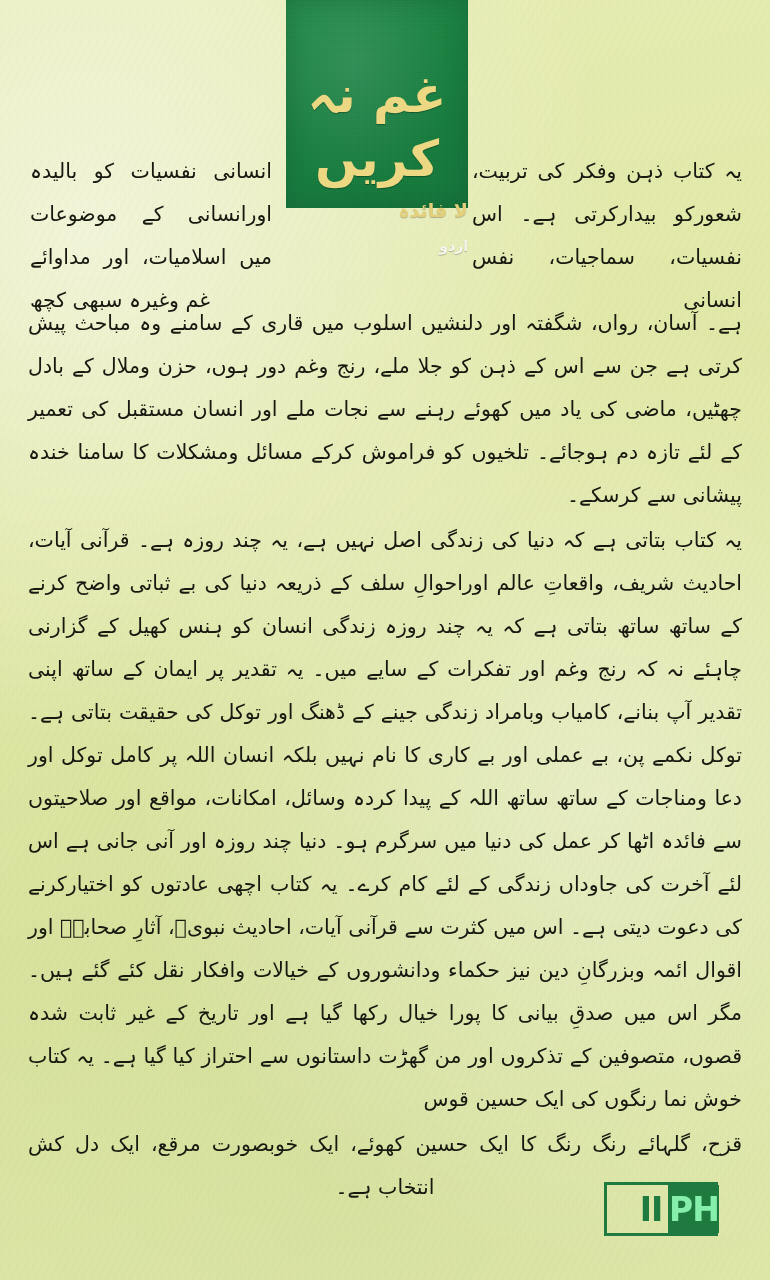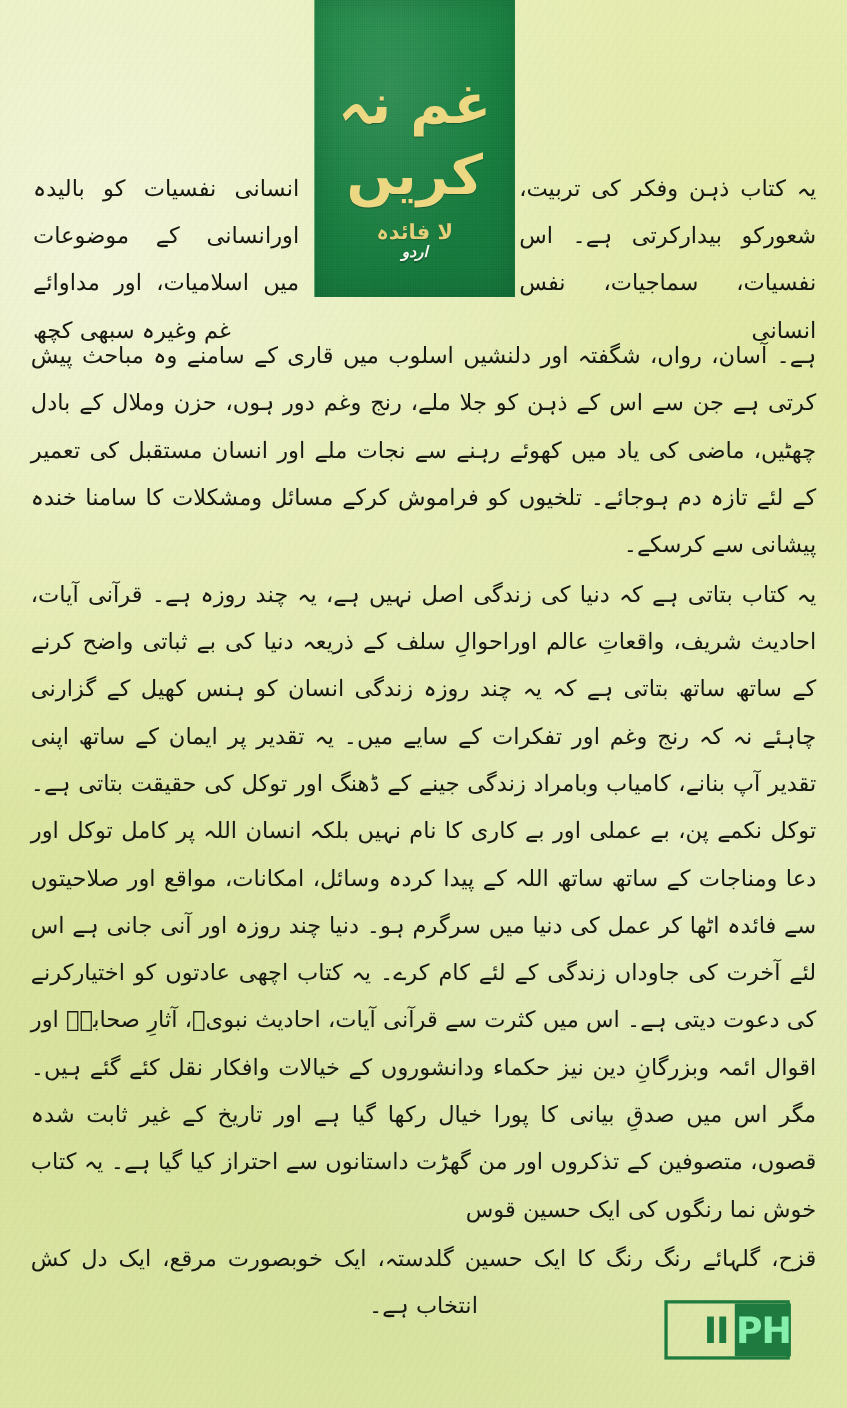--- a/index.html
+++ b/index.html
@@ -37,29 +37,28 @@
       repeating-linear-gradient(118deg, rgba(120,130,70,0.055) 0px, rgba(120,130,70,0.055) 2px, rgba(255,255,255,0) 2px, rgba(255,255,255,0) 7px);
     mix-blend-mode: multiply;
   }
 
   
   .cover-thumb {
     position: absolute;
     left: 286px;
     top: 0px;
     width: 182px;
-    height: 270px;
+    height: 208px;
     background-color: #1a8040;
     background-image:
       radial-gradient(ellipse at 38% 30%, rgba(255,255,255,0.10) 0%, rgba(255,255,255,0) 62%),
       linear-gradient(155deg, #1f8a47 0%, #188040 48%, #14763a 100%);
     box-shadow: inset 0 0 26px rgba(0,0,0,0.16);
     display: flex;
     flex-direction: column;
-    align-items: center;
     justify-content: flex-start;
     z-index: 3;
   }
   .cover-thumb::after {
     content: "";
     position: absolute;
     inset: 0;
     opacity: 0.40;
     pointer-events: none;
     background-image:
@@ -91,28 +90,27 @@
     color: #e4d07b;
     font-size: 19px;
     font-weight: 700;
     letter-spacing: 2px;
     direction: rtl;
     text-shadow: 0 1px 1px rgba(0,0,0,0.25);
   }
   .cover-sub-lang {
     position: relative;
     z-index: 2;
-    margin-top: 0;
+    margin-top: 17px;
     color: #f6f6ee;
     font-size: 14px;
     font-weight: 700;
     letter-spacing: 1px;
     direction: rtl;
     text-shadow: 0 1px 1px rgba(0,0,0,0.25);
-    font-style: italic;
   }
 
   
   .blurb {
     position: absolute;
     left: 28px;
     top: 150px;
     width: 714px;
     direction: rtl;
     text-align: justify;
@@ -207,21 +205,21 @@
   </div>
 
   <div class="top-band">
     <div class="top-col top-col-left">انسانی نفسیات کو بالیدہ اورانسانی کے موضوعات میں اسلامیات، اور مداوائے غم وغیرہ سبھی کچھ</div>
     <div class="top-col top-col-right">یہ کتاب ذہن وفکر کی تربیت، شعورکو بیدارکرتی ہے۔ اس نفسیات، سماجیات، نفس انسانی</div>
   </div>
 
   <div class="blurb" style="top:302px;">
     <p>ہے۔ آسان، رواں، شگفتہ اور دلنشیں اسلوب میں قاری کے سامنے وہ مباحث پیش کرتی ہے جن سے اس کے ذہن کو جلا ملے، رنج وغم دور ہوں، حزن وملال کے بادل چھٹیں، ماضی کی یاد میں کھوئے رہنے سے نجات ملے اور انسان مستقبل کی تعمیر کے لئے تازہ دم ہوجائے۔ تلخیوں کو فراموش کرکے مسائل ومشکلات کا سامنا خندہ پیشانی سے کرسکے۔</p>
     <p>یہ کتاب بتاتی ہے کہ دنیا کی زندگی اصل نہیں ہے، یہ چند روزہ ہے۔ قرآنی آیات، احادیث شریف، واقعاتِ عالم اوراحوالِ سلف کے ذریعہ دنیا کی بے ثباتی واضح کرنے کے ساتھ ساتھ بتاتی ہے کہ یہ چند روزہ زندگی انسان کو ہنس کھیل کے گزارنی چاہئے نہ کہ رنج وغم اور تفکرات کے سایے میں۔ یہ تقدیر پر ایمان کے ساتھ اپنی تقدیر آپ بنانے، کامیاب وبامراد زندگی جینے کے ڈھنگ اور توکل کی حقیقت بتاتی ہے۔ توکل نکمے پن، بے عملی اور بے کاری کا نام نہیں بلکہ انسان اللہ پر کامل توکل اور دعا ومناجات کے ساتھ ساتھ اللہ کے پیدا کردہ وسائل، امکانات، مواقع اور صلاحیتوں سے فائدہ اٹھا کر عمل کی دنیا میں سرگرم ہو۔ دنیا چند روزہ اور آنی جانی ہے اس لئے آخرت کی جاوداں زندگی کے لئے کام کرے۔ یہ کتاب اچھی عادتوں کو اختیارکرنے کی دعوت دیتی ہے۔ اس میں کثرت سے قرآنی آیات، احادیث نبویؐ، آثارِ صحابہؓ اور اقوال ائمہ وبزرگانِ دین نیز حکماء ودانشوروں کے خیالات وافکار نقل کئے گئے ہیں۔ مگر اس میں صدقِ بیانی کا پورا خیال رکھا گیا ہے اور تاریخ کے غیر ثابت شدہ قصوں، متصوفین کے تذکروں اور من گھڑت داستانوں سے احتراز کیا گیا ہے۔ یہ کتاب خوش نما رنگوں کی ایک حسین قوس</p>
-    <p class="last">قزح، گلہائے رنگ رنگ کا ایک حسین گلدستہ، ایک خوبصورت مرقع، ایک دل کش انتخاب  ہے۔</p>
+    <p class="last">قزح، گلہائے رنگ رنگ کا ایک حسین کھوئے، ایک خوبصورت مرقع، ایک دل کش انتخاب  ہے۔</p>
   </div>
 
   <div class="publisher-logo">
     <span class="logo-left-half">II</span>
     <span class="logo-right-half">PH</span>
   </div>
 
 </div>
 
 </body></html>

